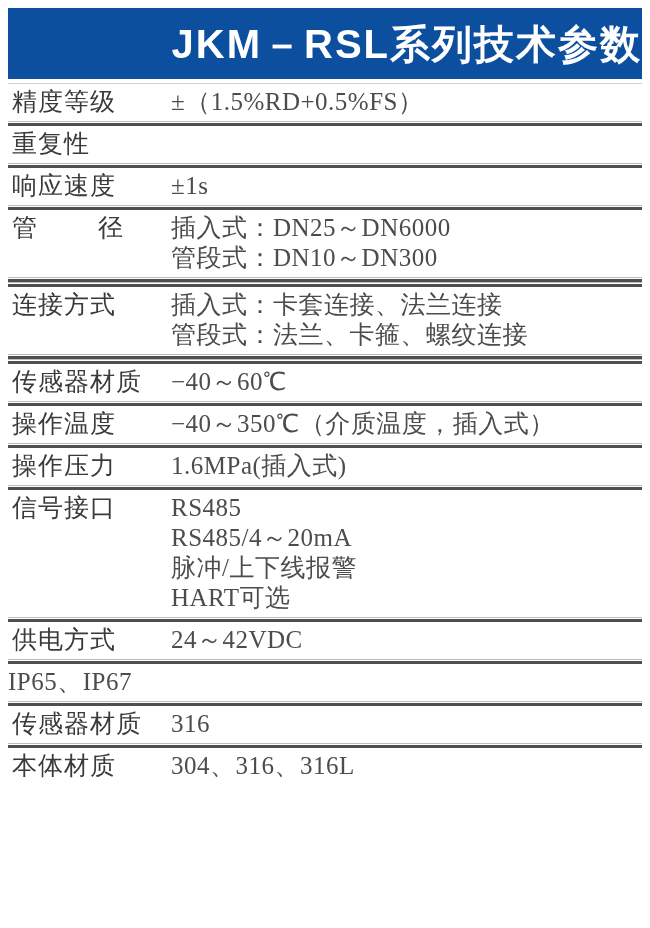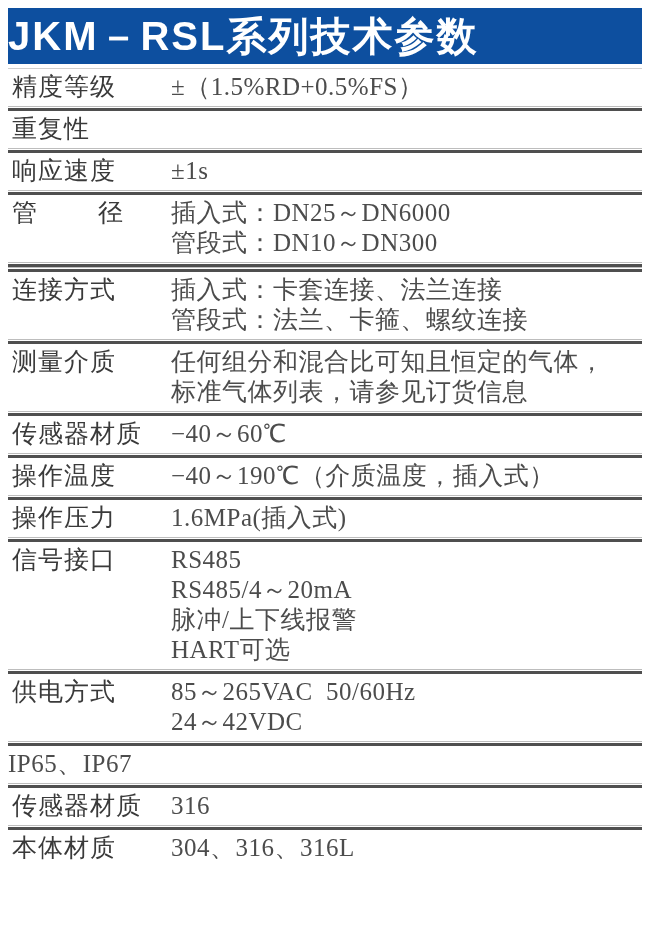--- a/index.html
+++ b/index.html
@@ -10,22 +10,22 @@
     --value-text:#4c4c4c;
   }
   *{box-sizing:border-box;}
   html,body{margin:0;padding:0;}
   body{
     width:650px;height:928px;overflow:hidden;background:#ffffff;
     font-family:"Liberation Sans","DejaVu Sans",sans-serif;
   }
   .page{width:650px;height:928px;padding:8px 8px 0;}
   .banner{
-    height:56px;background:var(--banner-blue,#0d4f9f);
-    display:flex;align-items:center;justify-content:flex-start;
+    height:71px;background:var(--banner-blue,#0d4f9f);
+    display:flex;align-items:center;justify-content:flex-end;
   }
   .banner h1{
     margin:0;color:#ffffff;font-size:40px;font-weight:bold;
     letter-spacing:2px;line-height:1;white-space:nowrap;
   }
   .top-hairline{height:1px;background:#cfcfcf;margin-top:4px;}
   .spec-table{width:100%;}
   .row{display:flex;align-items:flex-start;padding:3px 0 4px;font-family:Liberation Serif, serif;}
   .label{
     flex:0 0 163px;width:163px;padding-left:4px;
@@ -88,53 +88,49 @@
       <div class="divider"></div>
 
       <div class="divider"></div>
 
       <div class="row">
         <div class="label">连接方式</div>
         <div class="value"><div class="line">插入式：卡套连接、法兰连接</div><div class="line">管段式：法兰、卡箍、螺纹连接</div></div>
       </div>
       <div class="divider"></div>
 
-      <div class="row">
-        <div class="label">测量介质</div>
-        <div class="value"><div class="line">任何组分和混合比可知且恒定的气体，</div><div class="line">标准气体列表，请参见订货信息</div></div>
-      </div>
       <div class="divider"></div>
 
       <div class="row">
         <div class="label">传感器材质</div>
         <div class="value"><div class="line">−40～60℃</div></div>
       </div>
       <div class="divider"></div>
 
       <div class="row">
         <div class="label">操作温度</div>
-        <div class="value"><div class="line">−40～190℃（介质温度，插入式）</div></div>
+        <div class="value"><div class="line">−40～350℃（介质温度，插入式）</div></div>
       </div>
       <div class="divider"></div>
 
       <div class="row">
         <div class="label">操作压力</div>
         <div class="value"><div class="line">1.6MPa(插入式)</div></div>
       </div>
       <div class="divider"></div>
 
       <div class="row">
         <div class="label">信号接口</div>
         <div class="value"><div class="line">RS485</div><div class="line">RS485/4～20mA</div><div class="line">脉冲/上下线报警</div><div class="line">HART可选</div></div>
       </div>
       <div class="divider"></div>
 
       <div class="row">
         <div class="label">供电方式</div>
-        <div class="value"><div class="line">85～265VAC  50/60Hz</div><div class="line">24～42VDC</div></div>
+        <div class="value"><div class="line">24～42VDC</div></div>
       </div>
       <div class="divider"></div>
 
       <div class="row">
         <div class="value"><div class="line">IP65、IP67</div></div>
       </div>
       <div class="divider"></div>
 
       <div class="row">
         <div class="label">传感器材质</div>

